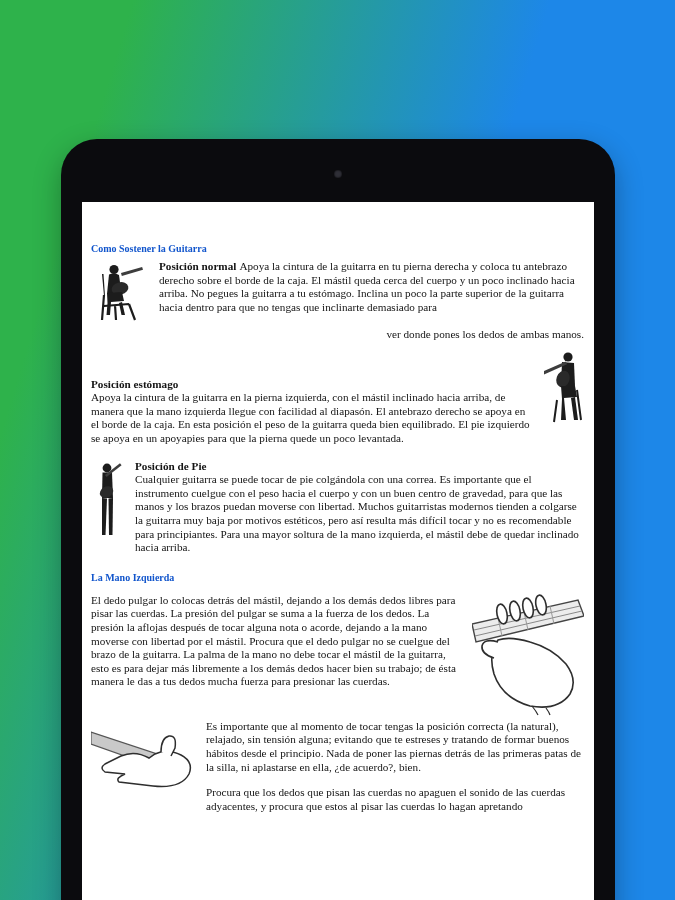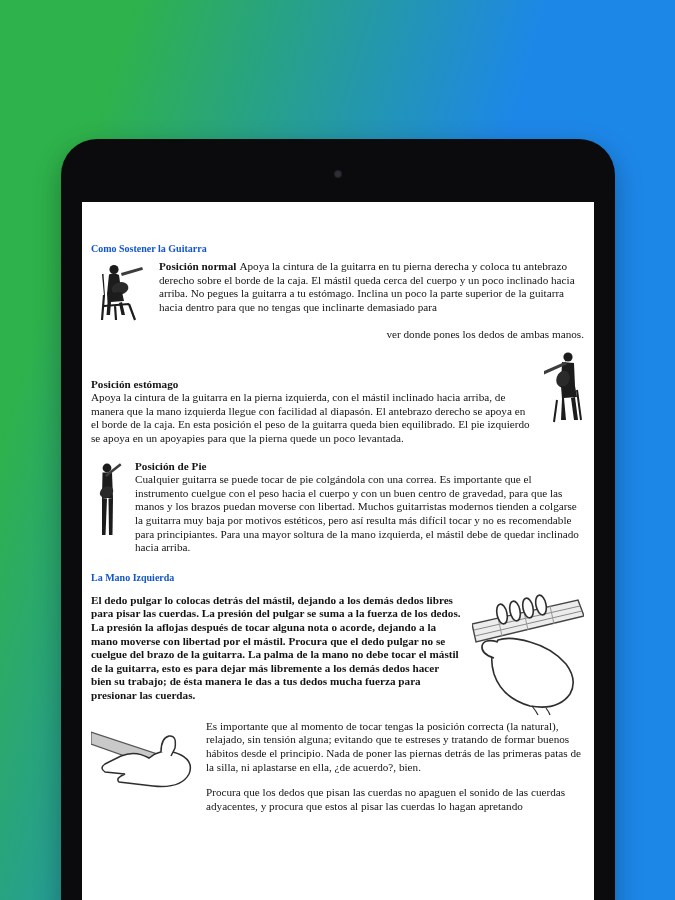--- a/index.html
+++ b/index.html
@@ -35,21 +35,21 @@
   .h-blue{color:var(--heading);font-weight:bold;font-size:10px;line-height:14px;}
   .h1{margin-top:14px;}
   .h2{margin-top:16px;clear:both;}
   .bold{font-weight:bold;}
   .lbl-inline{font-weight:bold;margin-right:3px;}
   .sec-normal{margin-top:4px;}
   .p-ver{margin-top:10px;clear:both;text-align:right;}
   .sec-clasica{margin-top:8px;}
   .lbl-clasica{padding-top:28px;font-weight:bold;}
   .sec-pie{margin-top:14px;}
-  .sec-mano{margin-top:9px;font-weight:bold;}
+  .sec-mano{margin-top:9px;}
   .sec-bottom{margin-top:12px;clear:both;position:relative;}
   .sec-bottom p{margin-left:115px;}
   .p-final{margin-top:12px;}
   .fig-left{float:left;}
   .fig-right{float:right;}
   .fig-seated{margin:2px 12px 4px 4px;}
   .fig-clasica{margin:0 0 4px 8px;}
   .fig-pie{margin:2px 12px 4px 2px;}
   .fig-mano{margin:0 0 4px 10px;}
   .fig-abs{position:absolute;left:0;top:4px;}

